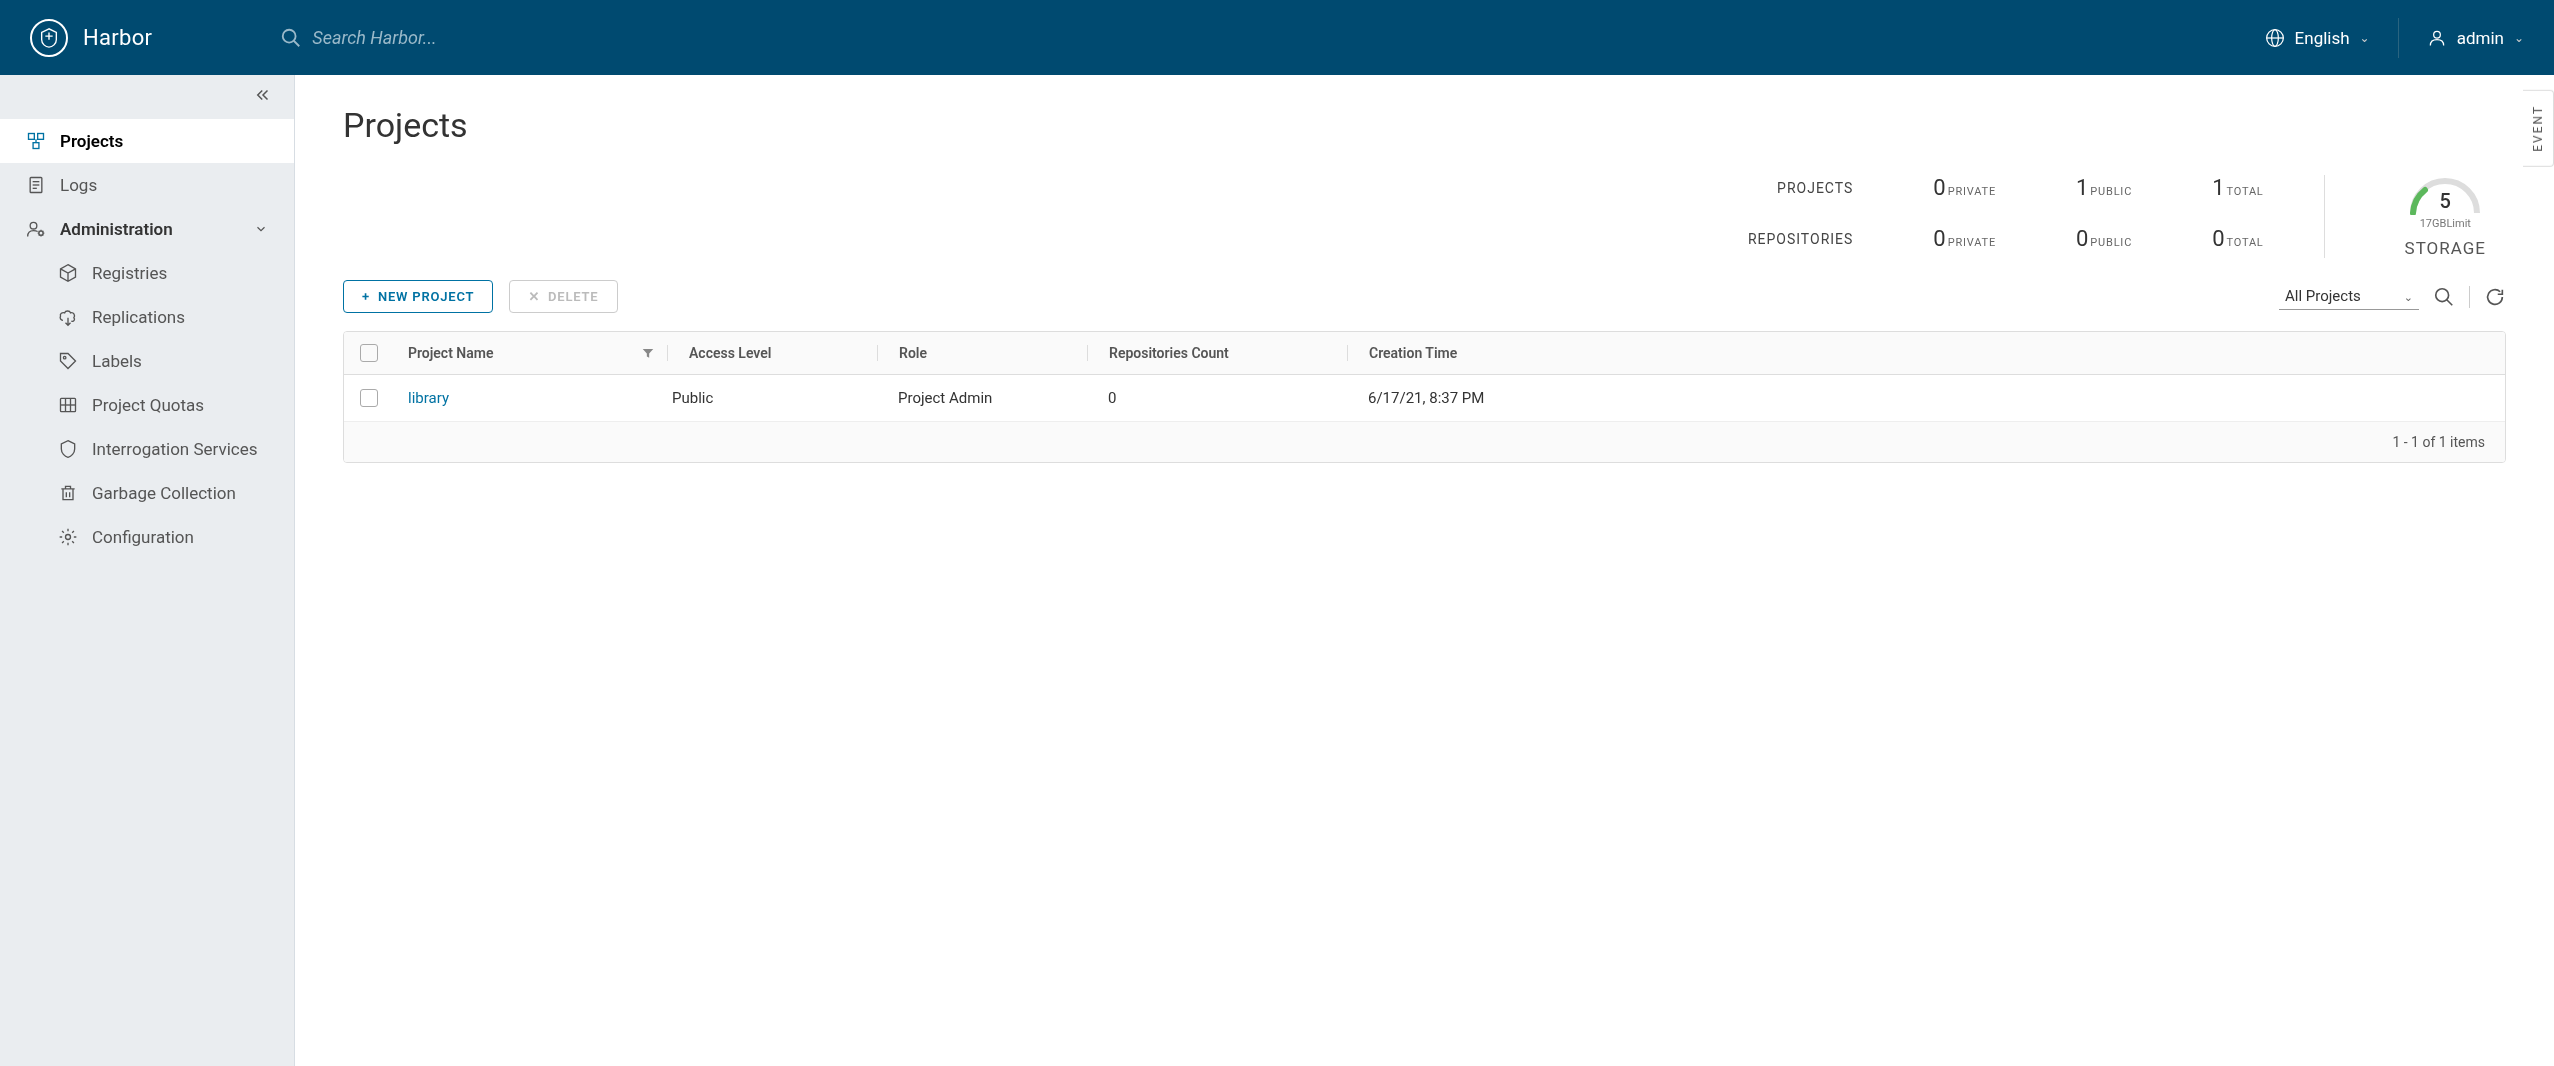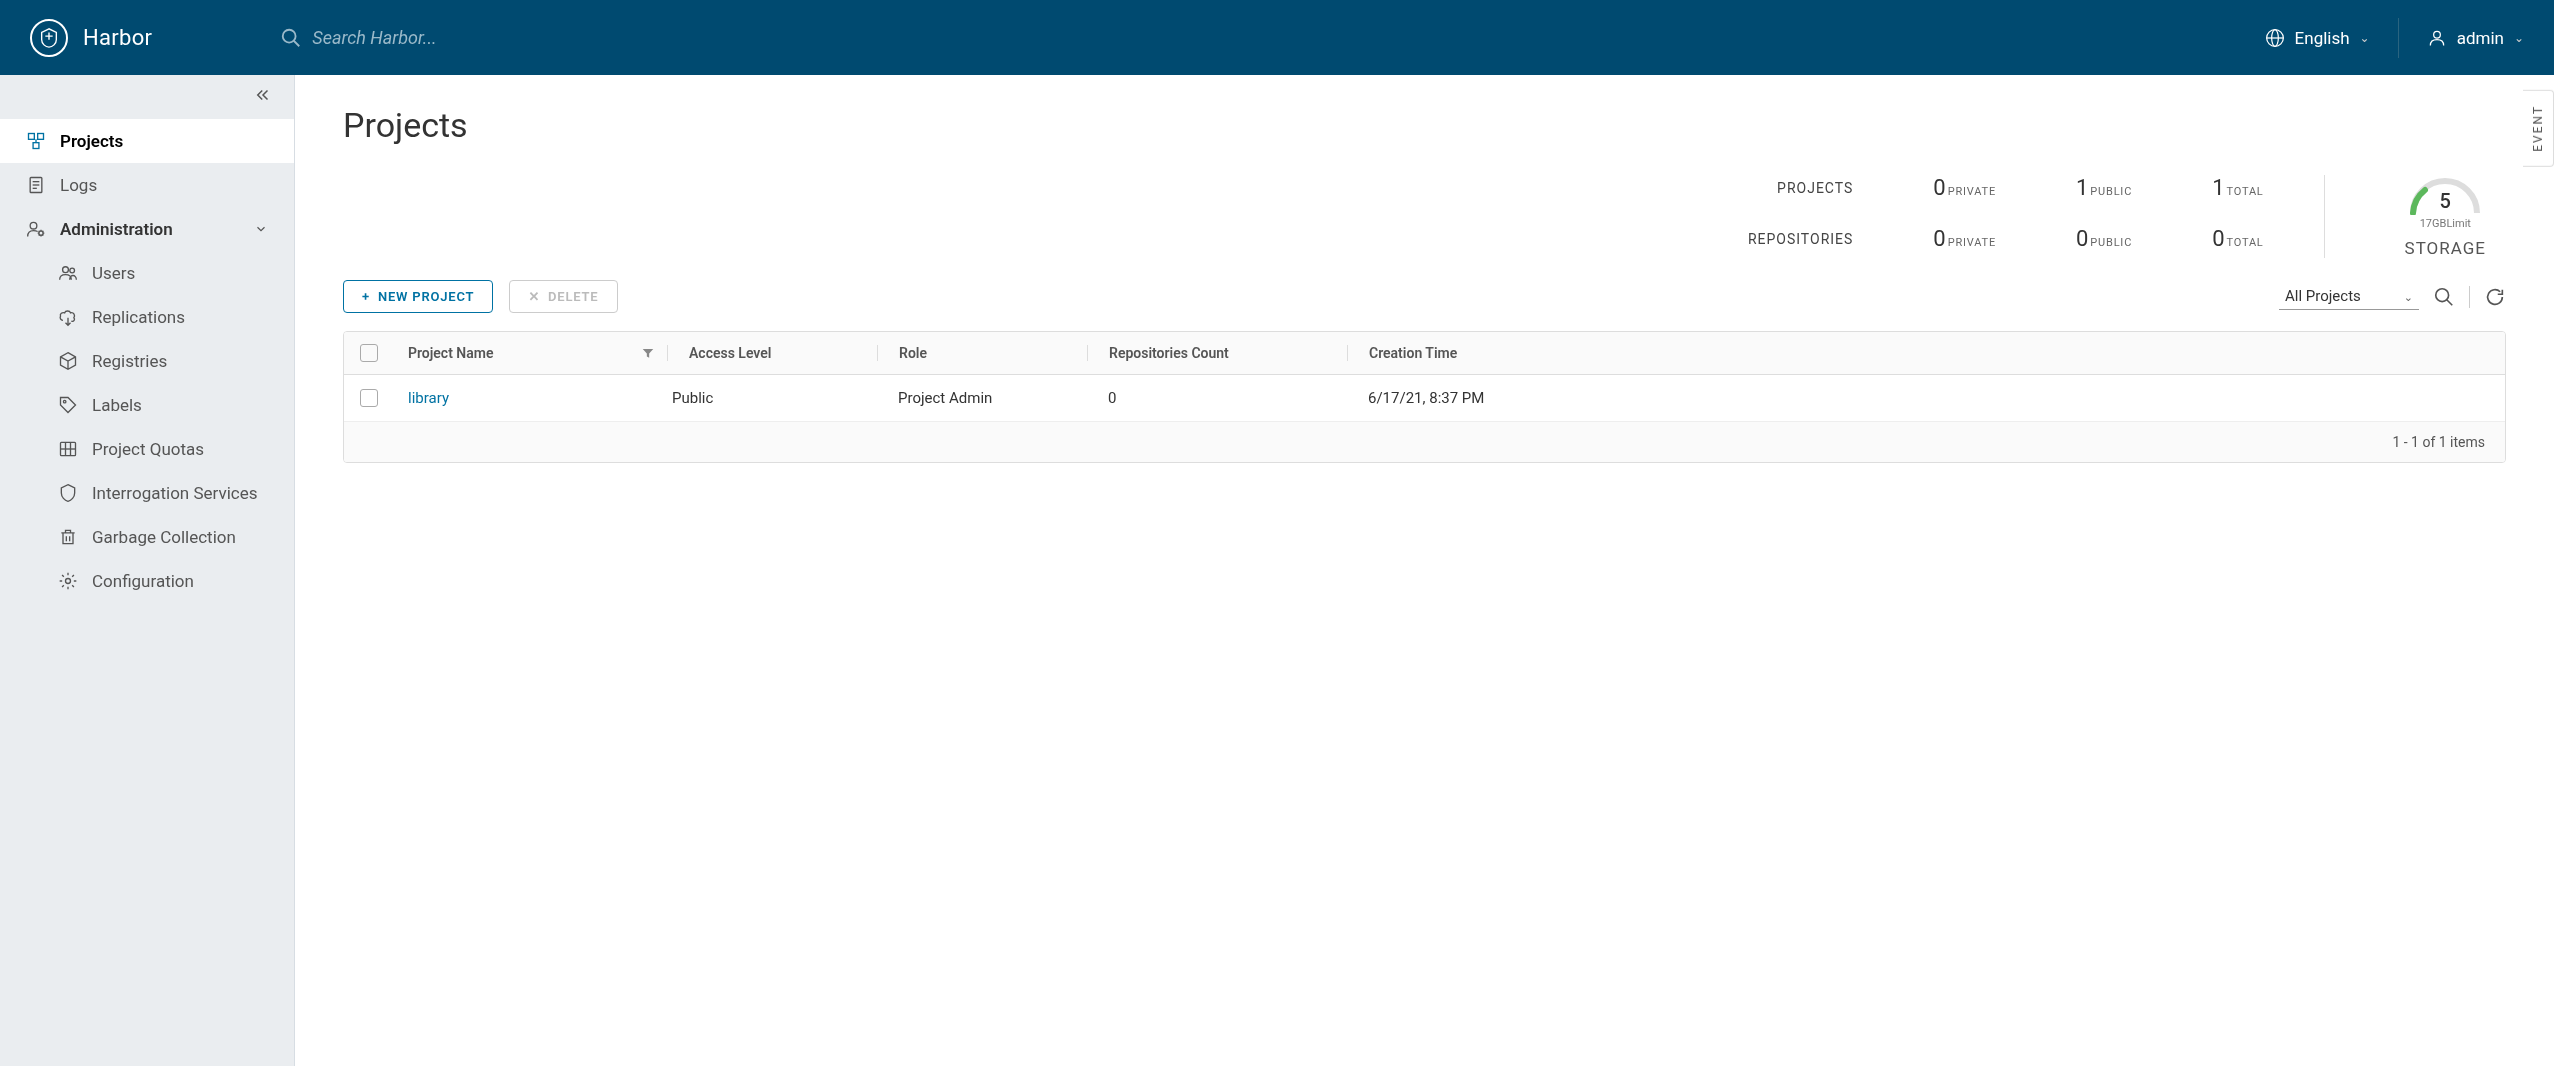--- a/index.html
+++ b/index.html
@@ -172,38 +172,30 @@
               <path d="M18 13 L18 14.5 M18 19.5 L18 21 M14 17 L15.5 17 M20.5 17 L22 17 M15.2 14.2 L16.2 15.2 M19.8 18.8 L20.8 19.8 M15.2 19.8 L16.2 18.8 M19.8 15.2 L20.8 14.2"></path>
             </svg>
           <span>Administration</span>
         </span>
         <svg width="14" height="14" viewBox="0 0 24 24" stroke="#555" fill="none" stroke-width="2">
             <path d="M6 9 L12 15 L18 9"></path>
           </svg>
       </li>
       <li class="nav-item nav-sub">
         <svg class="nav-icon" viewBox="0 0 24 24">
-            <circle cx="9" cy="8" r="3.5"></circle>
-            <circle cx="17" cy="9" r="2.8"></circle>
-            <path d="M2 20 C2 16 5 14 9 14 C13 14 16 16 16 20 M14 20 C14 17 16 15 18 15 C20 15 22 17 22 20"></path>
-          </svg>
-        <span>Users</span>
+            <path d="M12 2 L21 7 L21 17 L12 22 L3 17 L3 7 Z M3 7 L12 12 L21 7 M12 12 L12 22"></path>
+          </svg>
+        <span>Registries</span>
       </li>
       <li class="nav-item nav-sub">
         <svg class="nav-icon" viewBox="0 0 24 24">
             <path d="M6 16 C3 16 2 13 3 11 C2 8 5 6 8 7 C9 4 14 4 15 7 C19 6 21 10 19 13 C21 15 19 18 16 17"></path>
             <path d="M9 19 L12 22 L15 19 M12 13 L12 22"></path>
           </svg>
         <span>Replications</span>
-      </li>
-      <li class="nav-item nav-sub">
-        <svg class="nav-icon" viewBox="0 0 24 24">
-            <path d="M12 2 L21 7 L21 17 L12 22 L3 17 L3 7 Z M3 7 L12 12 L21 7 M12 12 L12 22"></path>
-          </svg>
-        <span>Registries</span>
       </li>
       <li class="nav-item nav-sub">
         <svg class="nav-icon" viewBox="0 0 24 24">
             <path d="M3 3 L12 3 L21 12 L12 21 L3 12 Z"></path>
             <circle cx="8" cy="8" r="1.5"></circle>
           </svg>
         <span>Labels</span>
       </li>
       <li class="nav-item nav-sub">
         <svg class="nav-icon" viewBox="0 0 24 24">

